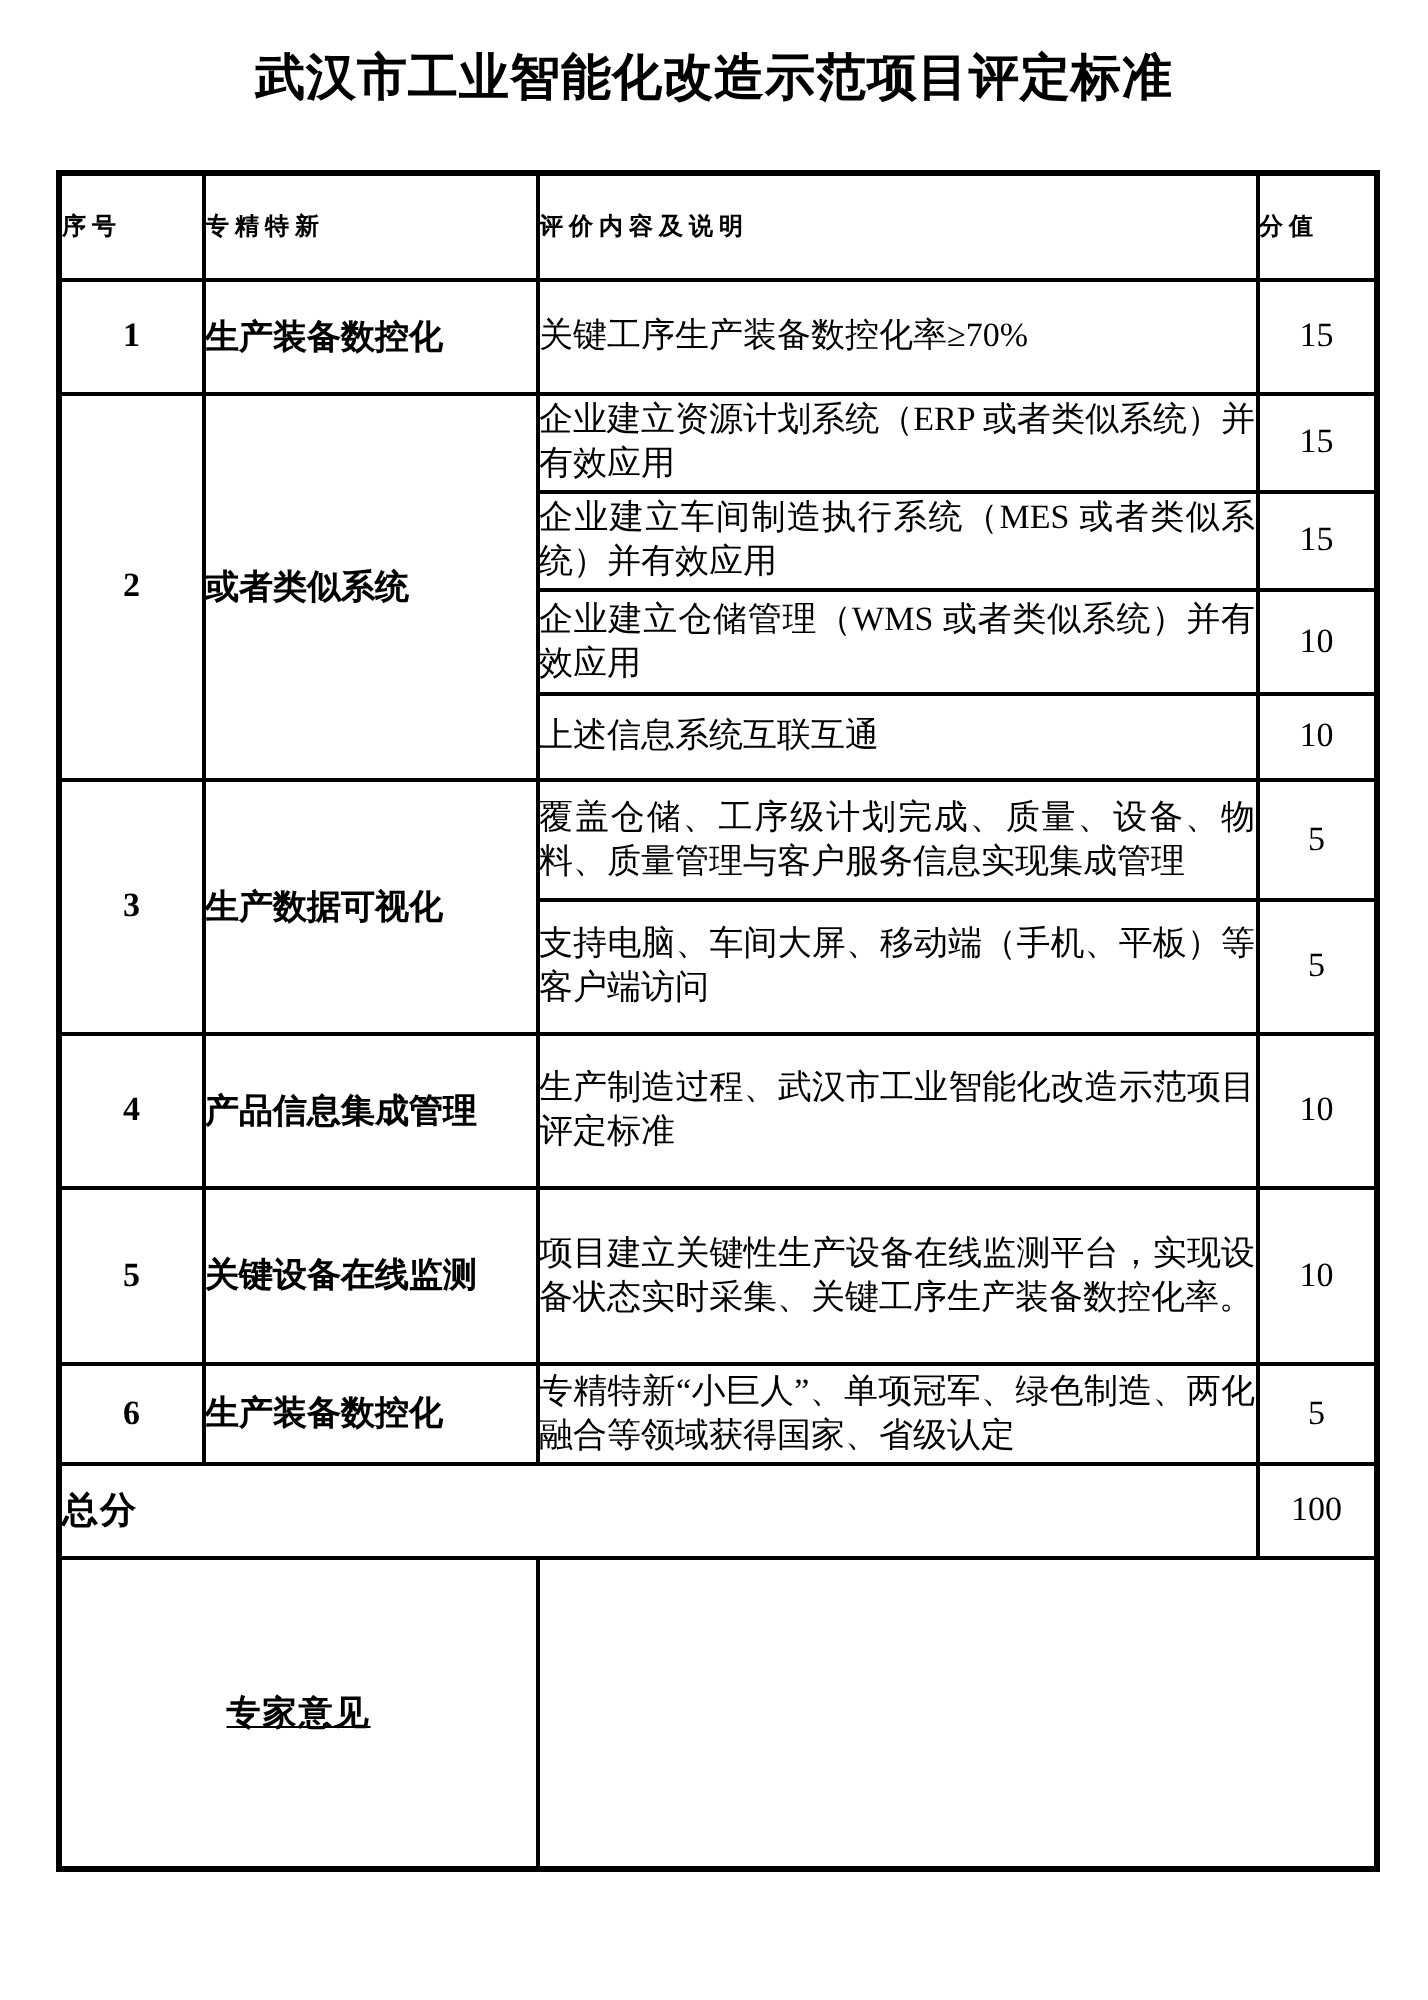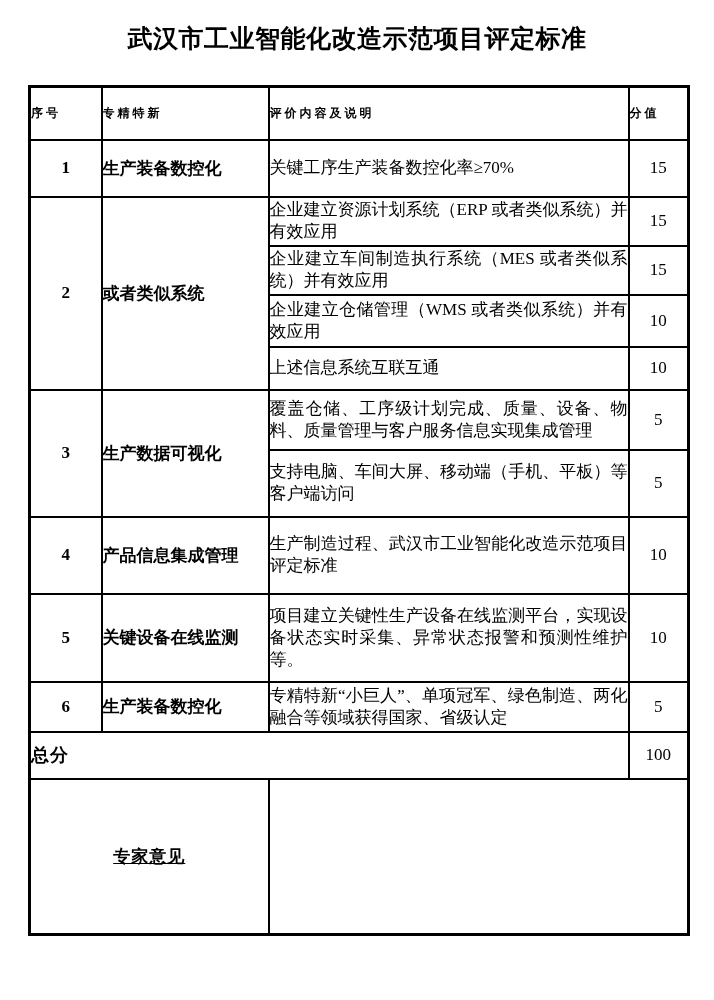--- a/index.html
+++ b/index.html
@@ -155,21 +155,21 @@
     <tr class="rh-4">
       <td class="c-idx">4</td>
       <td class="c-item">产品信息集成管理</td>
       <td class="c-content">生产制造过程、武汉市工业智能化改造示范项目评定标准</td>
       <td class="c-score">10</td>
     </tr>
 
     <tr class="rh-5">
       <td class="c-idx">5</td>
       <td class="c-item">关键设备在线监测</td>
-      <td class="c-content">项目建立关键性生产设备在线监测平台，实现设备状态实时采集、异常状态报警和预测性维护等。</td>
+      <td class="c-content">项目建立关键性生产设备在线监测平台，实现设备状态实时采集、关键工序生产装备数控化率。</td>
       <td class="c-score">10</td>
     </tr>
 
     <tr class="rh-6">
       <td class="c-idx">6</td>
       <td class="c-item">生产装备数控化</td>
       <td class="c-content">专精特新“小巨人”、单项冠军、绿色制造、两化融合等领域获得国家、省级认定</td>
       <td class="c-score">5</td>
     </tr>
 

